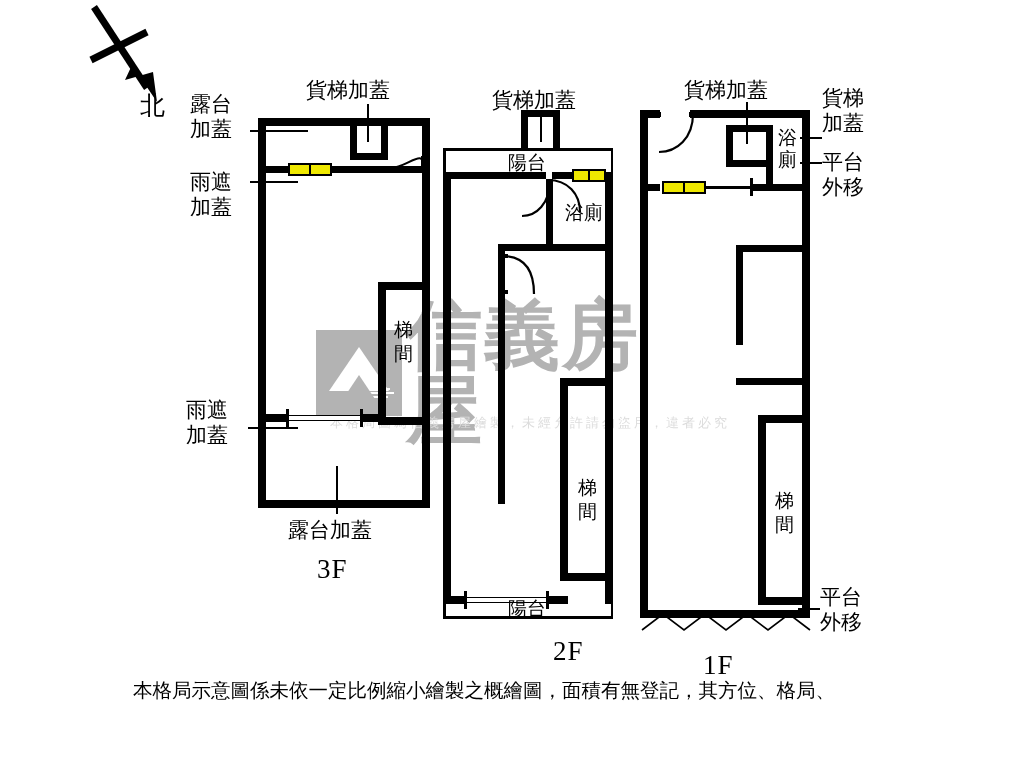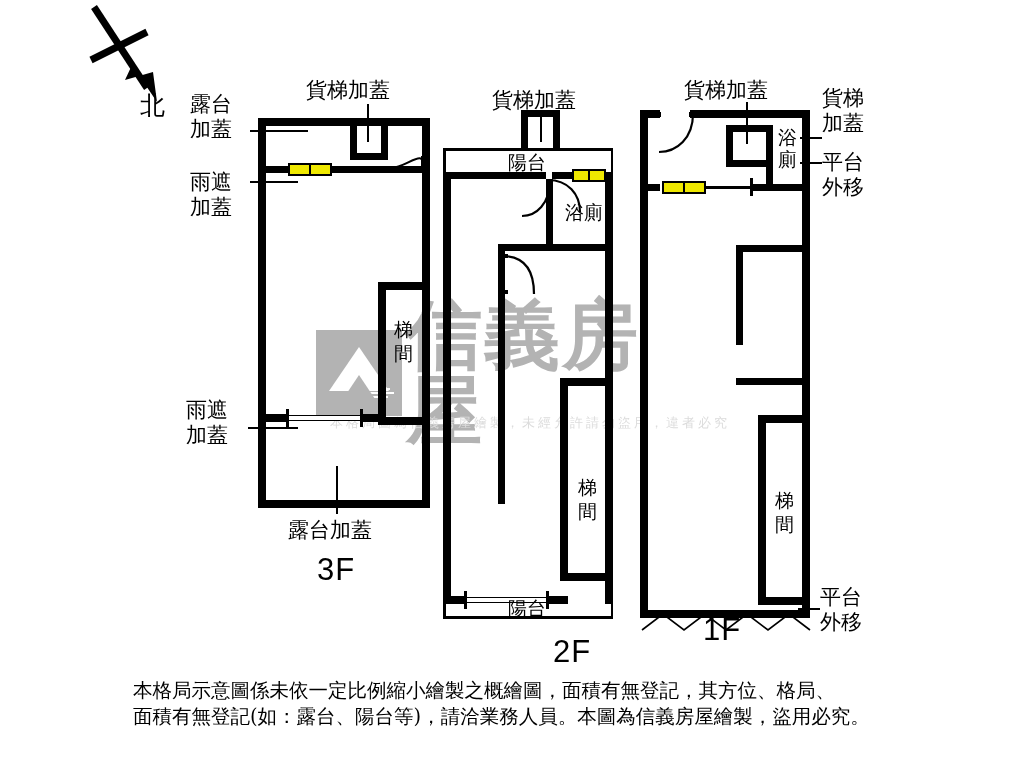--- a/index.html
+++ b/index.html
@@ -43,22 +43,22 @@
   .ywin{position:absolute;background:#efe800;border:2px solid #000;box-sizing:border-box;}
   .ywin:after{content:"";position:absolute;left:50%;top:0;width:2px;height:100%;background:#000;transform:translateX(-1px);}
 
   
   .pwin{position:absolute;border-top:1.5px solid #000;border-bottom:1.5px solid #000;box-sizing:border-box;height:6px;background:#fff;}
 
   
   .lbl{position:absolute;font-size:21px;line-height:25px;white-space:nowrap;
        font-family:"DejaVu Serif","Liberation Serif",serif;color:#000;}
   .lbl.room{font-size:19px;line-height:21px;}
-  .floor{position:absolute;font-size:31px;line-height:33px;letter-spacing:1px;
-         font-family:Liberation Sans, sans-serif;text-align:center;}
+  .floor{position:absolute;font-size:27px;line-height:33px;letter-spacing:1px;
+         font-family:Liberation Serif, serif;text-align:center;}
   .lead{position:absolute;background:#000;height:1.5px;}
   .lead.v{width:1.5px;height:auto;}
 
   
   .footer{position:absolute;left:133px;top:678px;width:790px;
           font-size:19.5px;line-height:26px;letter-spacing:0px;
           font-family:"DejaVu Serif","Liberation Serif",serif;text-align:left;}
   .footer div{white-space:nowrap;}
 
   svg{overflow:visible;}
@@ -264,21 +264,20 @@
     <div class="lbl" style="left:822px;top:150px;width:56px;white-space:normal;">
       <span>平台外移</span>
     </div>
     <div class="lead" style="left:800px;top:162px;width:22px;"></div>
 
     <div class="lbl" style="left:820px;top:585px;width:56px;white-space:normal;">
       <span>平台外移</span>
     </div>
     <div class="lead" style="left:798px;top:608px;width:22px;"></div>
 
-    <div class="floor" style="left:703px;top:613px;">1F</div>
+    <div class="floor" style="left:703px;top:649px;">1F</div>
   </div>
 
   <div class="footer">
     <div>本格局示意圖係未依一定比例縮小繪製之概繪圖，面積有無登記，其方位、格局、</div>
-    <div>面積有無登記(如：露台、陽台等)，請洽業務人員。本圖為信義房屋繪製，盜用必究。</div>
   </div>
 
 </div>
 
 </body></html>

